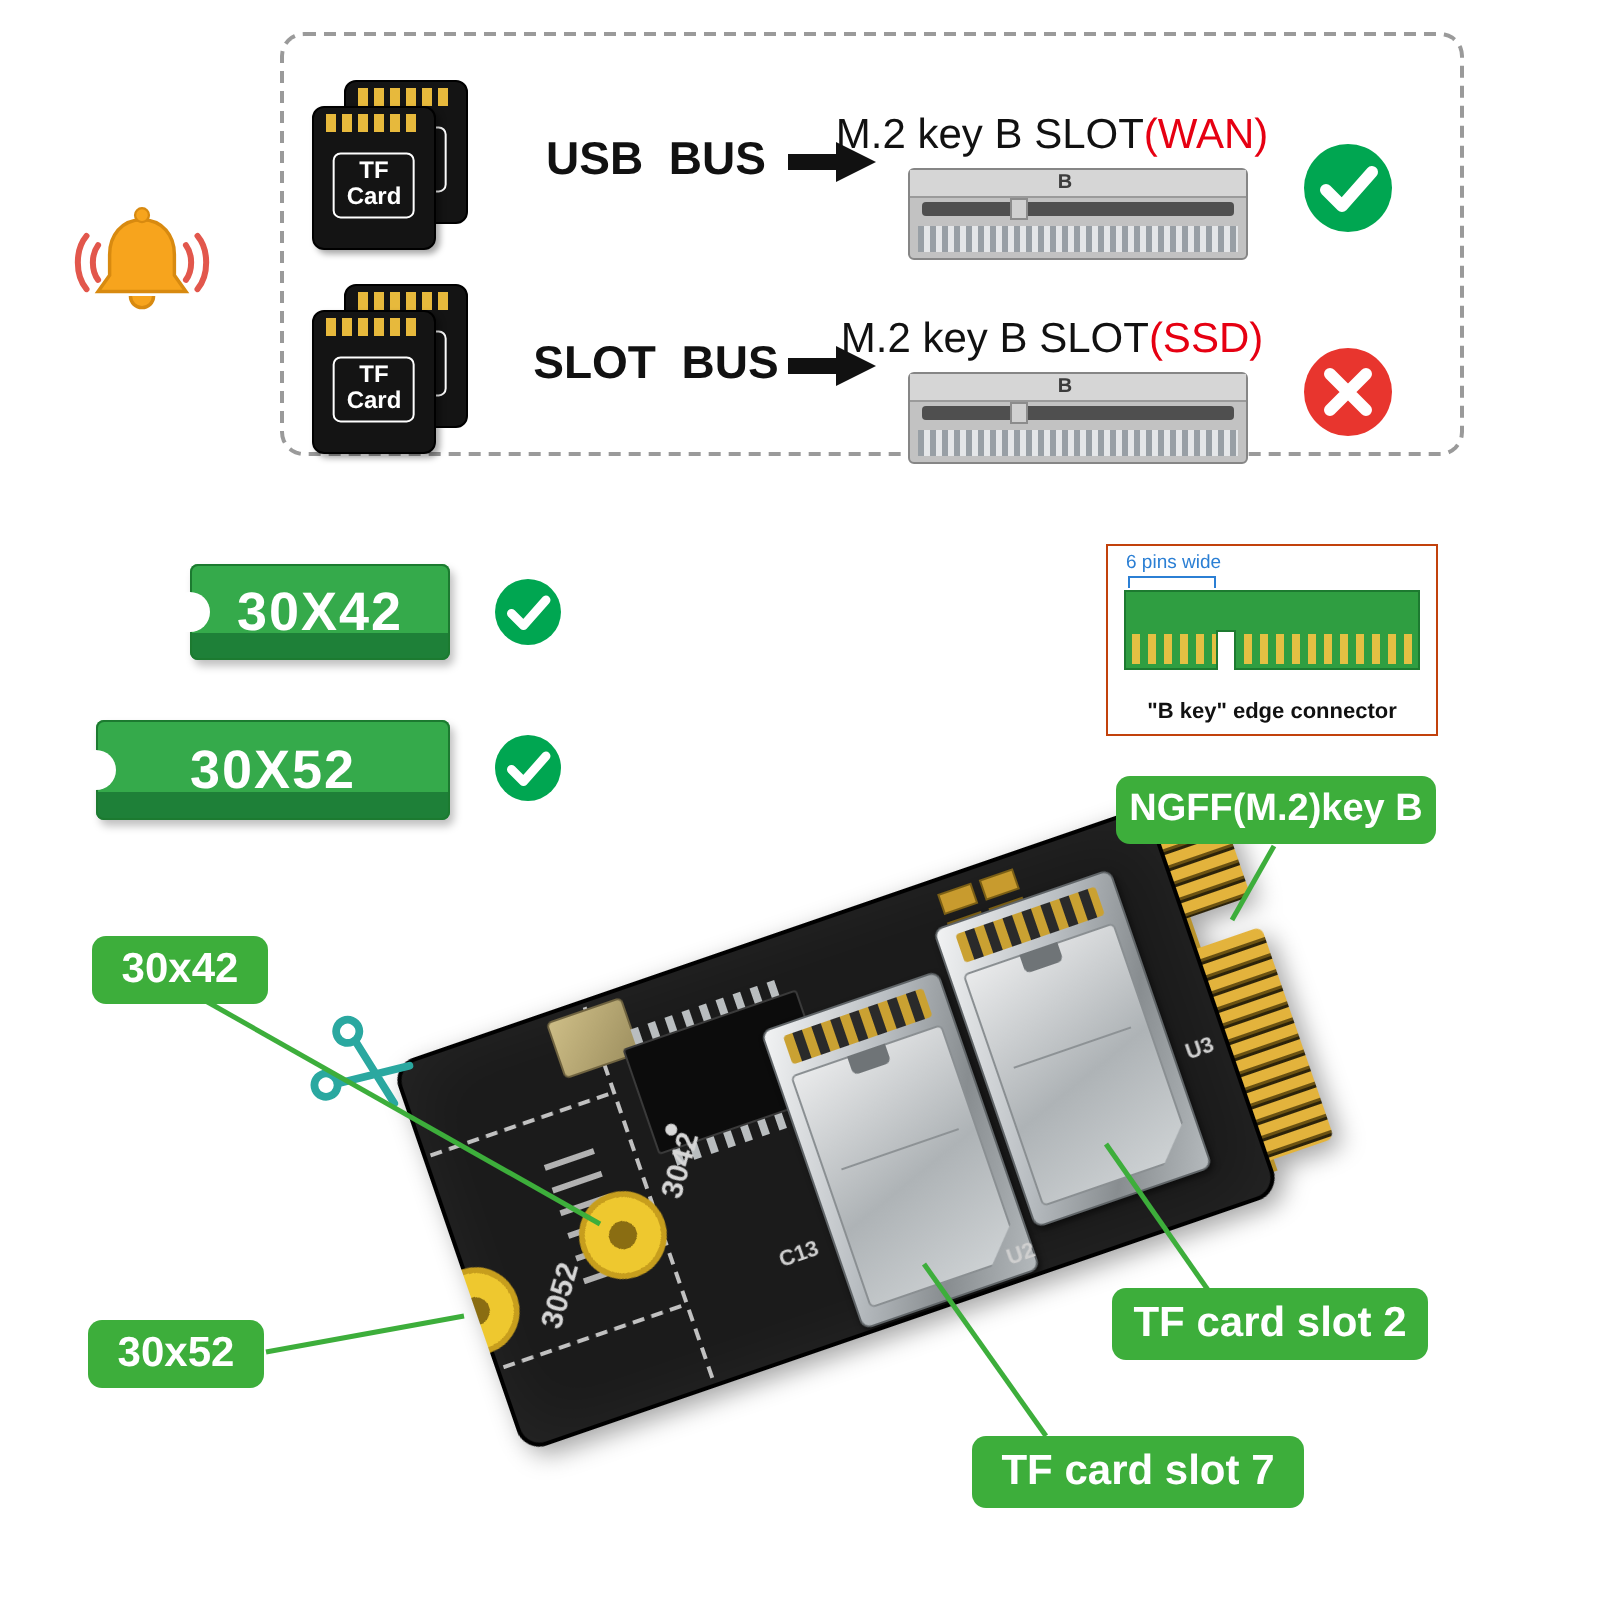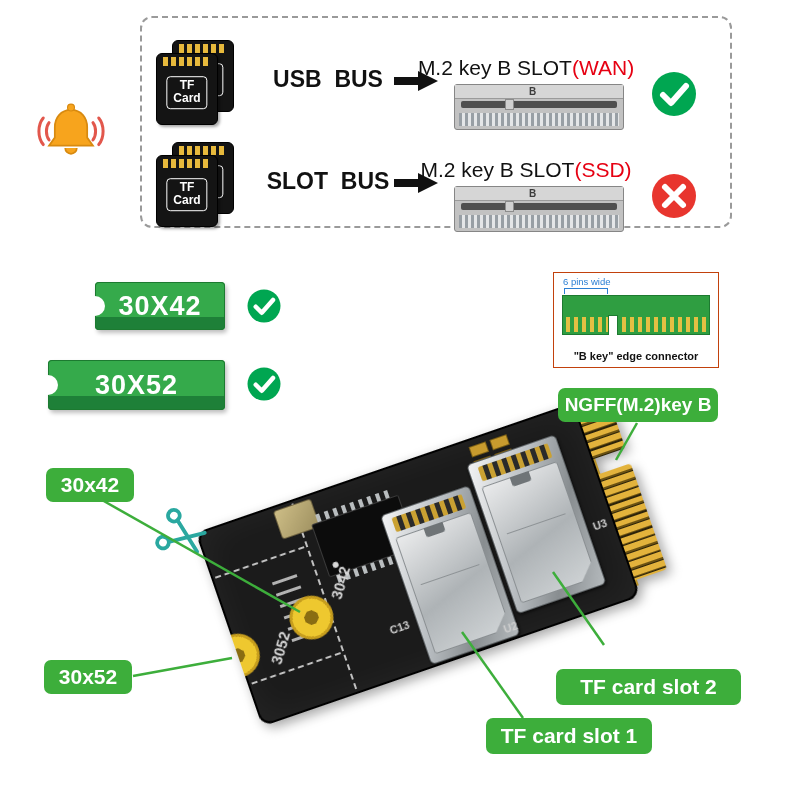--- a/index.html
+++ b/index.html
@@ -131,21 +131,21 @@
   .scissors { position:absolute; left:154px; top:506px; width:58px; height:58px;
               transform:rotate(22deg); z-index:3; }
 
   
   .pill { position:absolute; display:flex; align-items:center; justify-content:center;
           background:#3dae3b; color:#fff; font-weight:bold; border-radius:7px; z-index:6;
           white-space:nowrap; }
   .pill-ngff  { left:558px; top:388px; width:160px; height:34px; font-size:19px; }
   .pill-3042  { left:46px;  top:468px; width:88px;  height:34px; font-size:21px; }
   .pill-3052  { left:44px;  top:660px; width:88px;  height:34px; font-size:21px; }
-  .pill-slot2 { left:556px; top:644px; width:185px; height:36px; font-size:21px;margin-top:25px; }
+  .pill-slot2 { left:556px; top:644px; width:158px; height:36px; font-size:21px; }
   .pill-slot1 { left:486px; top:718px; width:166px; height:36px; font-size:21px; }
 </style>
 </head>
 <body>
 
 <div class="canvas">
 
   <svg class="lines">
     <line x1="637" y1="423" x2="616" y2="460" stroke="#3dae3b" stroke-width="2.5"></line>
     <line x1="102" y1="500" x2="300" y2="612" stroke="#3dae3b" stroke-width="2.5"></line>
@@ -310,15 +310,15 @@
   <svg class="scissors" viewBox="0 0 24 24">
     <circle cx="5.5" cy="6" r="2.4" fill="none" stroke="#2aa8a0" stroke-width="1.6"></circle>
     <circle cx="5.5" cy="18" r="2.4" fill="none" stroke="#2aa8a0" stroke-width="1.6"></circle>
     <path d="M7.6 7.2 L20 16.2 M7.6 16.8 L20 7.8" stroke="#2aa8a0" stroke-width="1.6" fill="none" stroke-linecap="round"></path>
   </svg>
 
   <div class="pill pill-ngff">NGFF(M.2)key B</div>
   <div class="pill pill-3042">30x42</div>
   <div class="pill pill-3052">30x52</div>
   <div class="pill pill-slot2">TF card slot 2</div>
-  <div class="pill pill-slot1">TF card slot 1</div>
+  <div class="pill pill-slot1">TF card slot 7</div>
 
 </div>
 
 </body></html>

